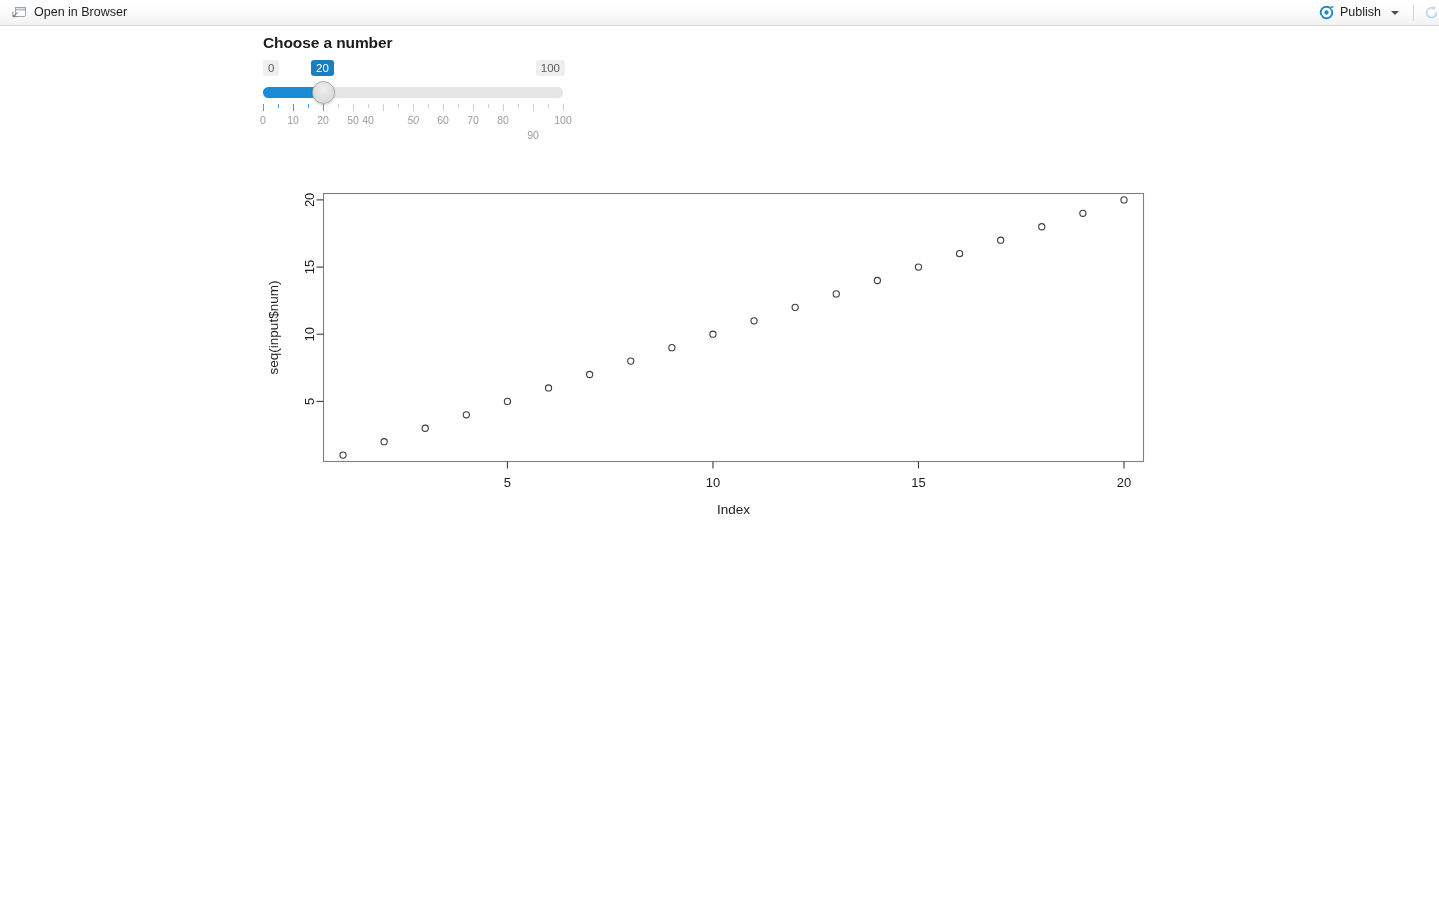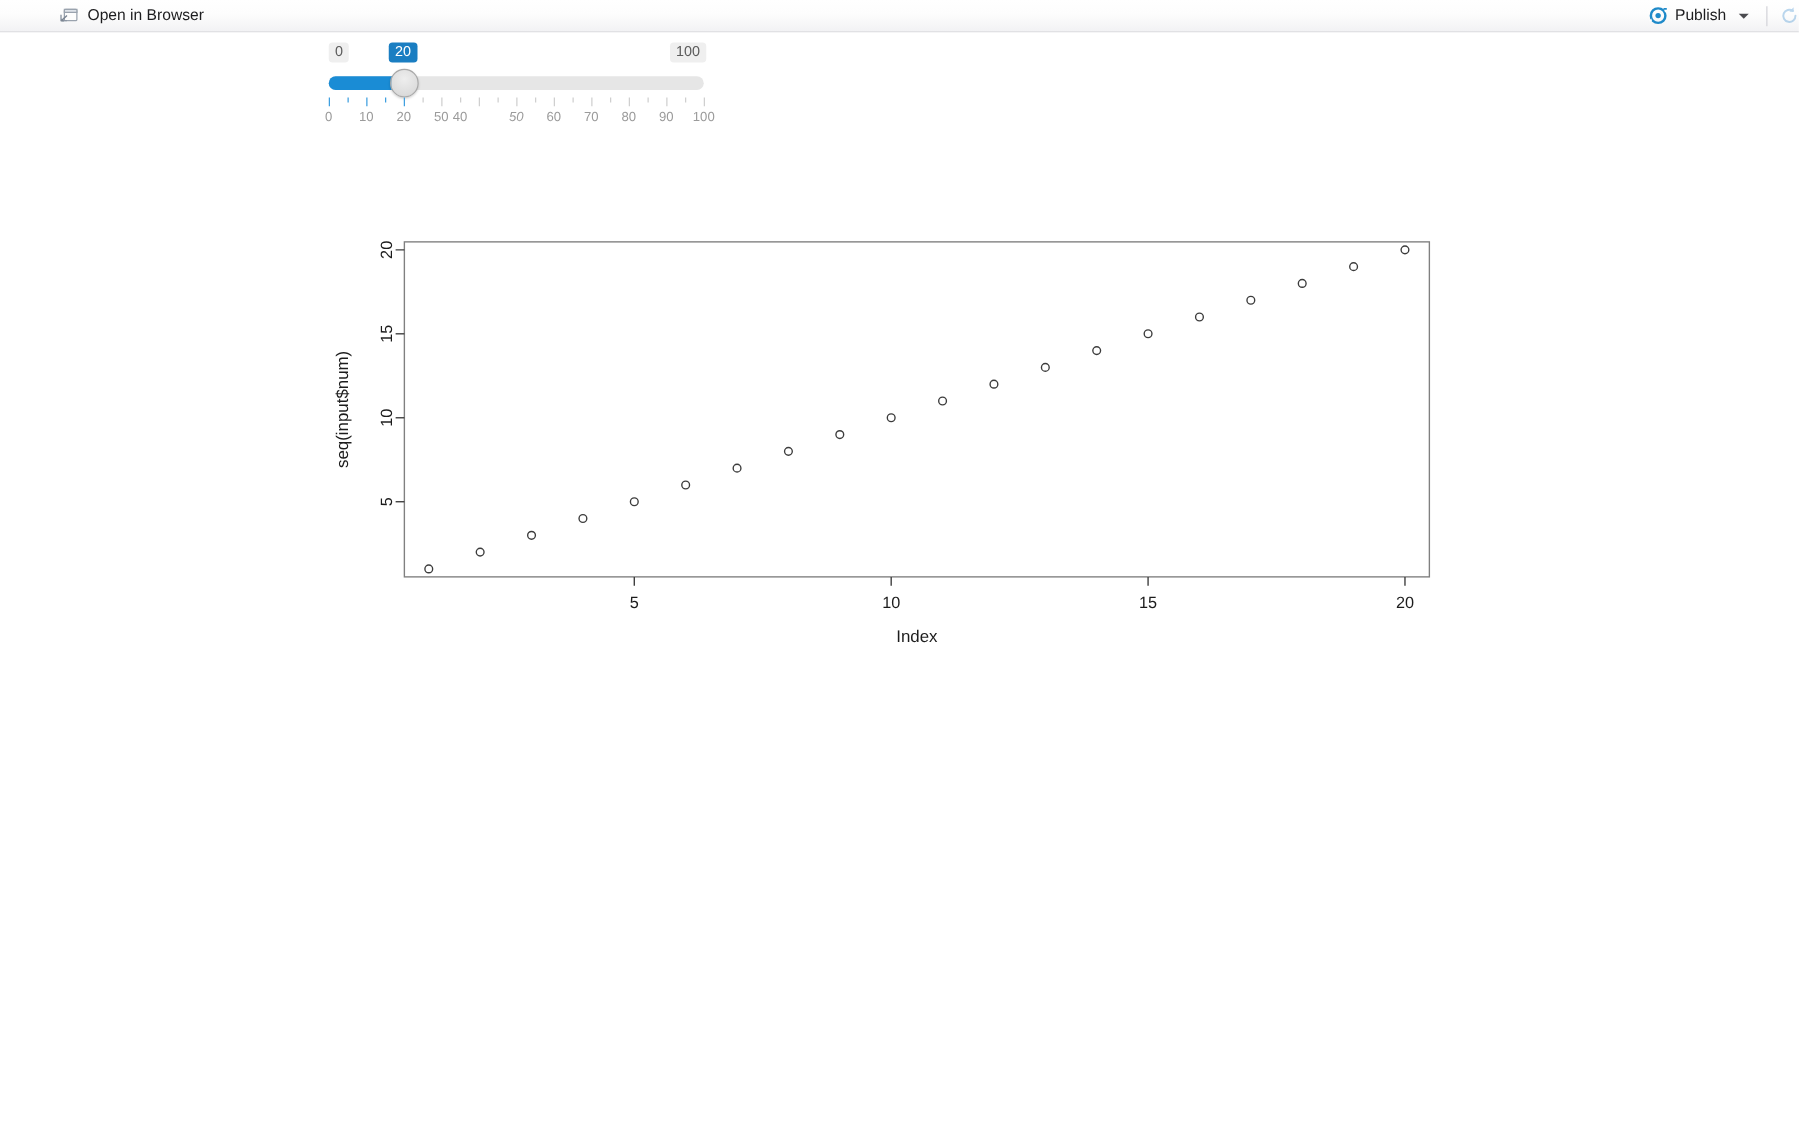--- a/index.html
+++ b/index.html
@@ -12,21 +12,21 @@
   }
 
   
   #toolbar {
     position: absolute; left: 0; top: 0;
     width: 1439px; height: 26px;
     background: linear-gradient(180deg, #ffffff 0%, #fdfdfd 45%, #f2f2f4 100%);
     border-bottom: 1px solid #d7d7dc;
     display: flex; align-items: center;
   }
-  .tb-left { display: flex; align-items: center; padding-left: 6px; gap: 6px; margin-left: 36px; }
+  .tb-left { display: flex; align-items: center; padding-left: 6px; gap: 6px; }
   .tb-right { margin-left: auto; display: flex; align-items: center; padding-right: 0; gap: 6px; }
 
   .open-browser-btn {
     display: flex; align-items: center; gap: 7px;
     padding: 1px 5px; border-radius: 3px; cursor: default;
   }
   .open-browser-label { font-size: 12.5px; color: #1d1d1f; line-height: 1; }
 
   .publish-btn {
     display: flex; align-items: center; gap: 6px;
@@ -129,20 +129,21 @@
         <path d="M13.2 8 A5.2 5.2 0 1 1 11 3.9" fill="none" stroke="#3f8fd0" stroke-width="1.7" stroke-linecap="round"></path>
         <path d="M11.6 0.9 L11.6 4.6 L8 4.6 Z" fill="#3f8fd0"></path>
       </svg>
     </span>
   </div>
 </div>
 
 <div id="app">
 
   <div id="slider-panel">
+    <div id="panel-title">Choose a number</div>
 
     <div class="pill-row">
       <span class="pill min">0</span>
       <span class="pill cur" id="cur-pill" style="left: 48px;">20</span>
       <span class="pill max">100</span>
     </div>
 
     <div class="track-wrap">
       <div class="track"></div>
       <div class="track-fill" id="track-fill" style="width: 60px;"></div>
@@ -175,21 +176,21 @@
     <div class="tick-labels" id="tick-labels">
         <div class="tick-label" style="left: 0px;">0</div>
         <div class="tick-label" style="left: 30px;">10</div>
         <div class="tick-label" style="left: 60px;">20</div>
         <div class="tick-label" style="left: 90px;">50</div>
         <div class="tick-label" style="left: 105px;">40</div>
         <div class="tick-label" style="left: 150px; font-style: italic;">50</div>
         <div class="tick-label" style="left: 180px;">60</div>
         <div class="tick-label" style="left: 210px;">70</div>
         <div class="tick-label" style="left: 240px;">80</div>
-        <div class="tick-label" style="left: 270px;">90</div>
+        <div class="tick-label" style="left: 270px; margin-top: 15px;">90</div>
         <div class="tick-label" style="left: 300px;">100</div>
       </div>
   </div>
 
   <div id="plot-wrap">
     <svg id="plot-svg" width="1439" height="875">
         <rect x="323.5" y="167.5" width="820" height="268" fill="none" stroke="#808080" stroke-width="1.1"></rect>
         <line x1="507.43483709273175" y1="435.5" x2="507.43483709273175" y2="442.5" stroke="#3c3c3c" stroke-width="1.1"></line>
         <text x="507.43483709273175" y="460.5" text-anchor="middle" font-family="&quot;Liberation Sans&quot;, sans-serif" font-size="13" fill="#1c1c1c">5</text>
         <line x1="712.9486215538845" y1="435.5" x2="712.9486215538845" y2="442.5" stroke="#3c3c3c" stroke-width="1.1"></line>

